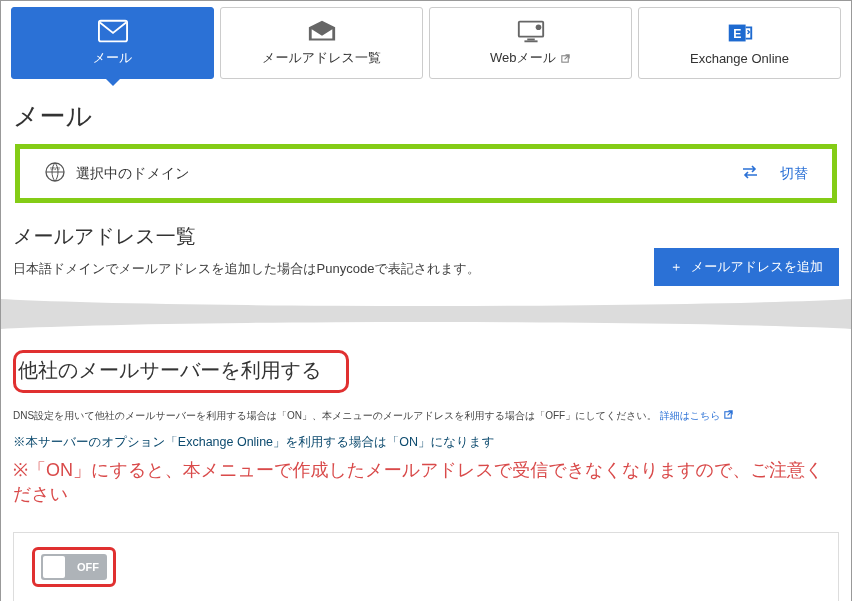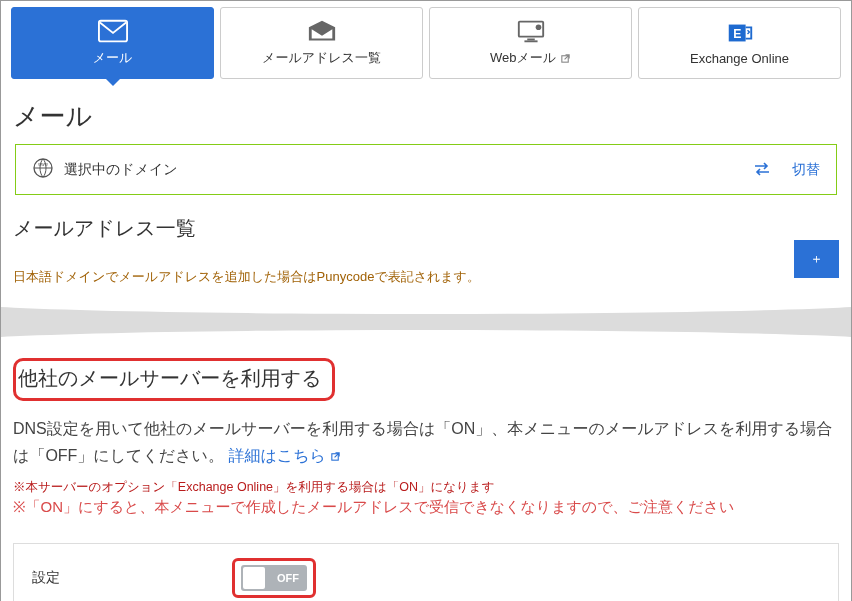--- a/index.html
+++ b/index.html
@@ -14,42 +14,42 @@
   .tab-icon { display: flex; align-items: center; justify-content: center; margin-bottom: 6px; }
   .tab-icon svg { width: 30px; height: 24px; }
   .tab-label { font-size: 13px; display: flex; align-items: center; gap: 4px; }
   .ext-icon { width: 11px; height: 11px; }
 
   
   .page-title { font-size: 26px; font-weight: 500; padding: 20px 12px 10px 12px; }
   .page-desc { font-size: 13px; color: #444; padding: 0 12px 18px 12px; }
 
   
-  .domain-bar { display: flex; align-items: center; border: 1px solid #84cc16; margin: 0 14px 20px 14px; padding: 12px 16px; background: #fff; }
+  .domain-bar { display: flex; align-items: center; border: 5px solid #84cc16; margin: 0 14px 20px 14px; padding: 12px 24px; background: #fff; }
   .domain-label { display: flex; align-items: center; gap: 10px; font-size: 14px; color: #333; }
-  .domain-switch { margin-left: auto; color: #2b71d6; font-size: 14px; display: flex; align-items: flex-end; gap: 22px; cursor: pointer; }
+  .domain-switch { margin-left: auto; color: #2b71d6; font-size: 14px; display: flex; align-items: flex-start; gap: 22px; cursor: pointer; }
 
   
   .addr-header { display: flex; align-items: flex-end; padding: 0 12px 8px 12px; position: relative; }
   .addr-title { font-size: 20px; font-weight: 500; }
-  .addr-desc { font-size: 13px; color: #a16207; padding: 2px 12px 0 12px; margin-top: 16px; }
+  .addr-desc { font-size: 13px; color: #404040; padding: 2px 12px 0 12px; }
   .add-btn { position: absolute; right: 12px; bottom: -28px; background: #2b71d6; color: #fff; border: none; padding: 10px 16px; font-size: 13px; cursor: pointer; display: flex; align-items: center; gap: 8px; }
 
   .sep-wave { height: 36px; background: #dcdcdc; margin-top: 18px; position: relative; overflow: hidden; }
   .sep-wave::before, .sep-wave::after { content:""; position:absolute; left:-5%; right:-5%; height:24px; background:#fff; }
   .sep-wave::before { top:-14px; border-radius:50%/12px; }
   .sep-wave::after { bottom:-14px; border-radius:50%/12px; }
 
   
   .section { padding: 18px 12px 8px 12px; }
-  .section-title { font-size: 20px; font-weight: 500; display: inline-block; padding: 4px 10px 6px 2px; border: 3px solid #e03030; border-radius: 10px; }
-  .section-text { font-size: 16px; color: #444; margin-top: 14px; line-height: 1.7; }
+  .section-title { font-size: 20px; font-weight: 500; display: inline-block; padding: 4px 24px 6px 2px; border: 3px solid #e03030; border-radius: 10px; }
+  .section-text { font-size: 10px; color: #444; margin-top: 14px; line-height: 1.7; }
   .section-link { color: #2b71d6; text-decoration: none; }
-  .note1 { font-size: 12.5px; color: #b91c1c; margin-top: 10px; }
-  .note2 { font-size: 15px; color: #d94a4a; }
+  .note1 { font-size: 12.5px; color: #0c4a6e; margin-top: 10px; }
+  .note2 { font-size: 18px; color: #d94a4a; margin-top: 6px; }
 
   .setting-row { display: flex; align-items: center; border: 1px solid #ddd; margin: 18px 12px 10px 12px; padding: 14px 18px; background: #fff; }
   .setting-label { font-size: 14px; color: #333; width: 200px; }
   .toggle-wrap { border: 3px solid #e03030; border-radius: 6px; padding: 4px 6px; display: inline-flex; }
   .toggle { width: 66px; height: 26px; background: #aeb3b8; border-radius: 3px; position: relative; display: flex; align-items: center; justify-content: flex-end; padding-right: 8px; color: #fff; font-size: 11px; font-weight: bold; cursor: pointer; }
   .toggle-knob { position: absolute; left: 2px; top: 2px; width: 22px; height: 22px; background: #fff; border-radius: 2px; }
 </style>
 </head>
 <body>
 
@@ -125,20 +125,21 @@
           </svg>
       </span>
       <span>切替</span>
     </div>
   </div>
 
   <div class="addr-header">
     <h2 class="addr-title">メールアドレス一覧</h2>
     <button class="add-btn">
       <span>＋</span>
+      <span>メールアドレスを追加</span>
     </button>
   </div>
   <p class="addr-desc">日本語ドメインでメールアドレスを追加した場合はPunycodeで表記されます。</p>
 
   <div class="sep-wave"></div>
 
   <div class="section">
     <h2 class="section-title">他社のメールサーバーを利用する</h2>
     <p class="section-text">
       <span>DNS設定を用いて他社のメールサーバーを利用する場合は「ON」、本メニューのメールアドレスを利用する場合は「OFF」にしてください。</span>
@@ -148,21 +149,20 @@
             <rect x="2" y="3" width="7" height="7" fill="none" stroke="#2b71d6" stroke-width="1.2"></rect>
             <path d="M6 2 L10 2 L10 6 M10 2 L5 7" fill="none" stroke="#2b71d6" stroke-width="1.2"></path>
           </svg>
       </a>
     </p>
     <p class="note1">※本サーバーのオプション「Exchange Online」を利用する場合は「ON」になります</p>
     <p class="note2">※「ON」にすると、本メニューで作成したメールアドレスで受信できなくなりますので、ご注意ください</p>
   </div>
 
   <div class="setting-row">
-    <div class="setting-label">設定</div>
     <div class="toggle-wrap">
       <div class="toggle">
         <div class="toggle-knob"></div>
         <span>OFF</span>
       </div>
     </div>
   </div>
 
 </div>
 

